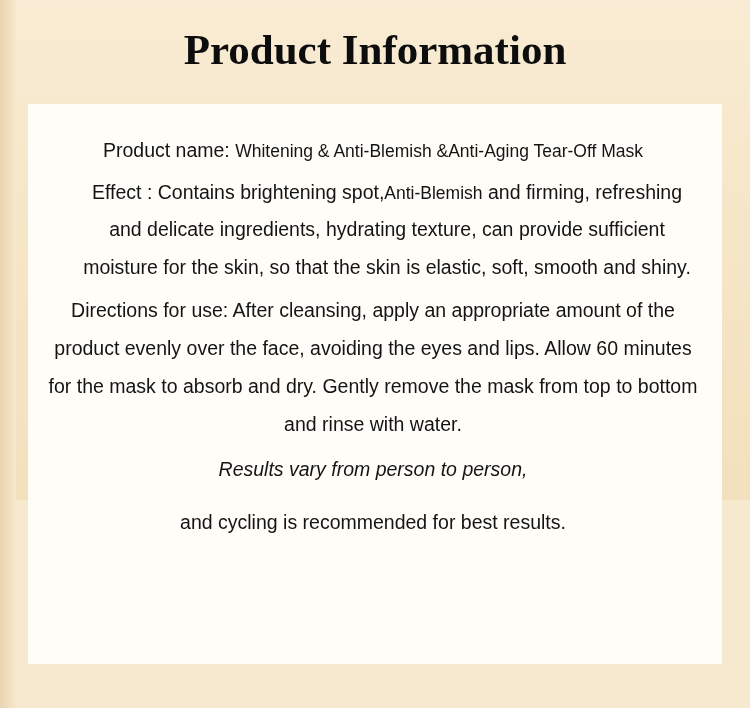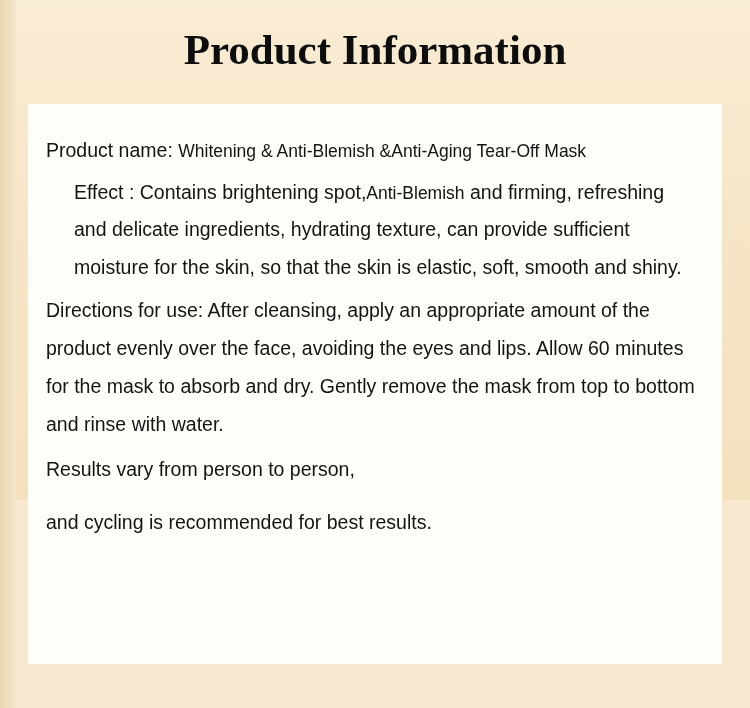--- a/index.html
+++ b/index.html
@@ -41,20 +41,21 @@
   }
   .card {
     position: absolute;
     left: 28px;
     top: 104px;
     width: 694px;
     height: 560px;
     background: #fffdf8;
     box-sizing: border-box;
     padding: 28px 22px 20px 18px;
+    text-align: center;
   }
   .body-text {
     color: #141414;
     font-size: 19.5px;
     line-height: 1.93;
   }
   .para {
     margin: 0 0 2px 0;
   }
   .lbl {
@@ -64,21 +65,21 @@
     font-size: 17.5px;
   }
   .p-effect, .p-directions, .p-results, .p-cycling {
     margin-top: 4px;
   }
   .p-name, .p-net {
     white-space: nowrap;
   }
   .p-effect { line-height: 1.93; margin-left: 28px; }
   .p-directions { line-height: 1.95; }
-  .p-results { margin-top: 8px; }
+  .p-results { margin-top: 8px; font-style: italic; }
   .p-cycling { margin-top: 16px; }
   .inline { display: inline; }
 </style>
 </head>
 <body>
 
 <div class="page">
 
   <div class="left-edge"></div>
 

